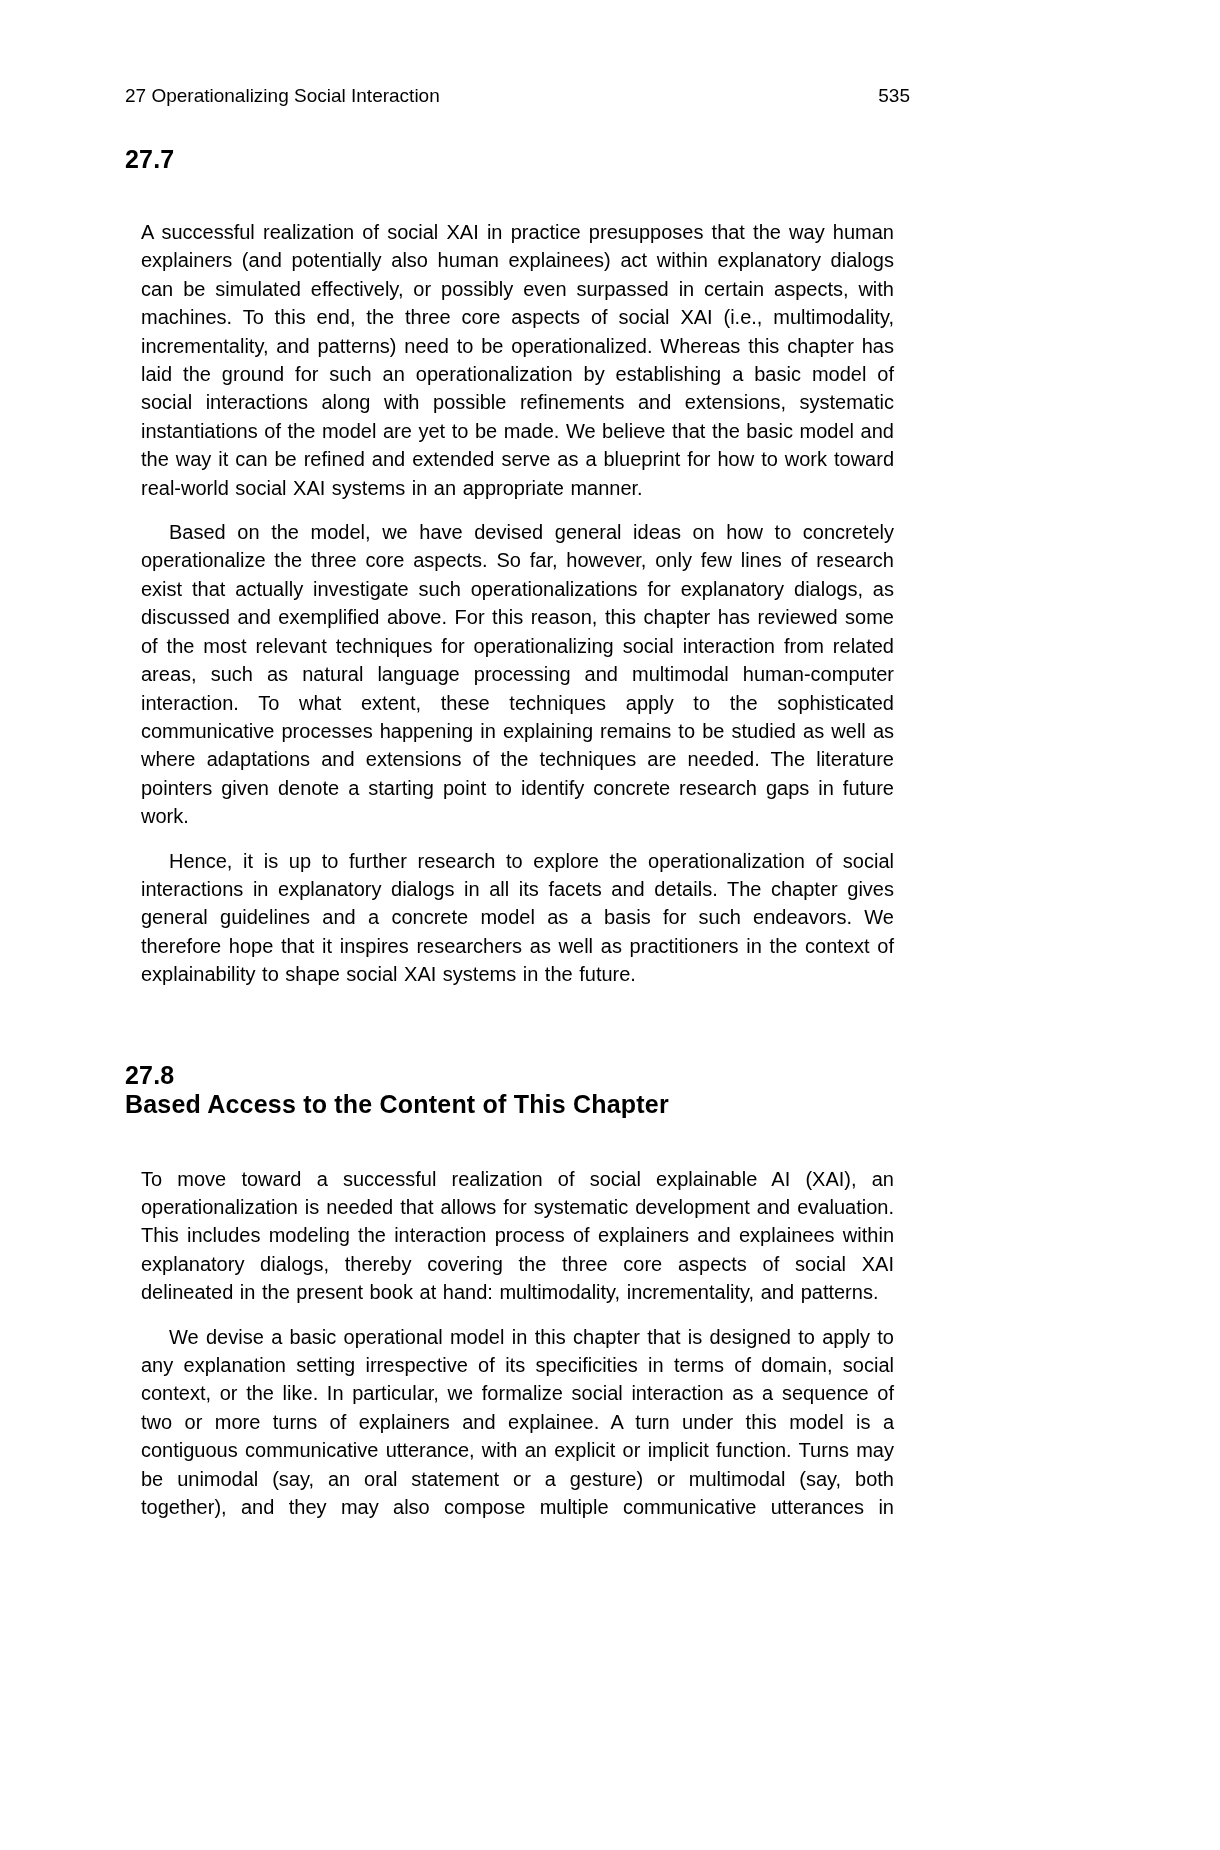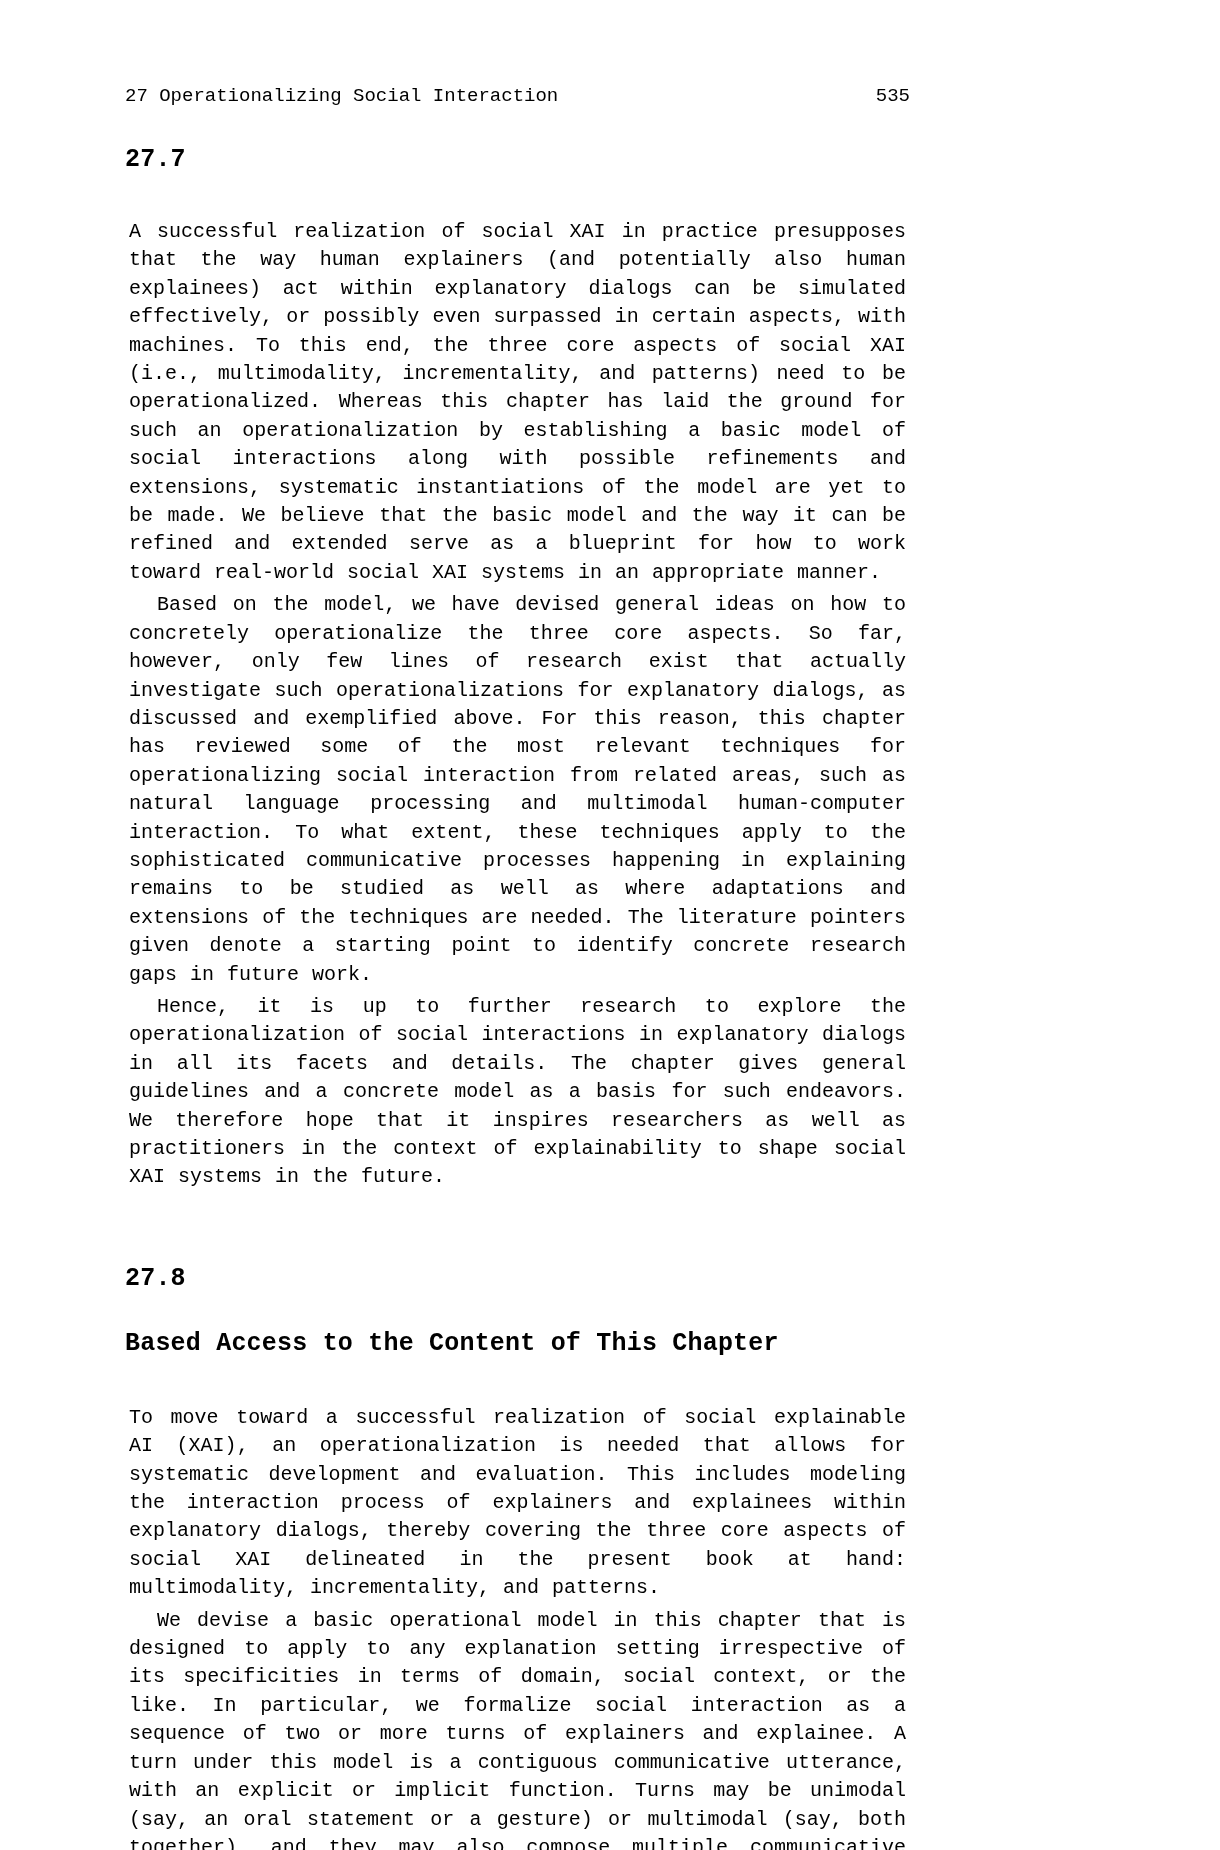--- a/index.html
+++ b/index.html
@@ -8,21 +8,21 @@
     background: #ffffff;
   }
   .page {
     position: relative;
     width: 1220px;
     height: 1850px;
     box-sizing: border-box;
     padding: 85px 310px 4px 125px;
     background: #ffffff;
     color: #000000;
-    font-family: Liberation Mono, monospace;
+    font-family: Liberation Sans, sans-serif;
     overflow: hidden;
   }
   .running-header {
     display: flex;
     justify-content: space-between;
     align-items: baseline;
     font-size: 19px;
     line-height: 22px;
     margin-bottom: 38px;
   }
@@ -31,31 +31,30 @@
     align-items: baseline;
     font-size: 25px;
     font-weight: bold;
     margin: 0 0 44px 0;
     letter-spacing: 0.2px;
     flex-direction: column;
   }
   .section-heading.second {
     margin-top: 72px;
     margin-bottom: 46px;
-    gap: 36px;
   }
   .sec-num {
     margin-right: 33px;
     flex: 0 0 auto;
   }
   .body-para {
     font-size: 20px;
     line-height: 28.4px;
     text-align: justify;
-    margin: 4px;
+    margin: 16px;
     word-spacing: 1px;
   }
   .indent {
     text-indent: 28px;
   }
   .justify-last {
     text-align-last: justify;
   }
 </style>
 </head>

